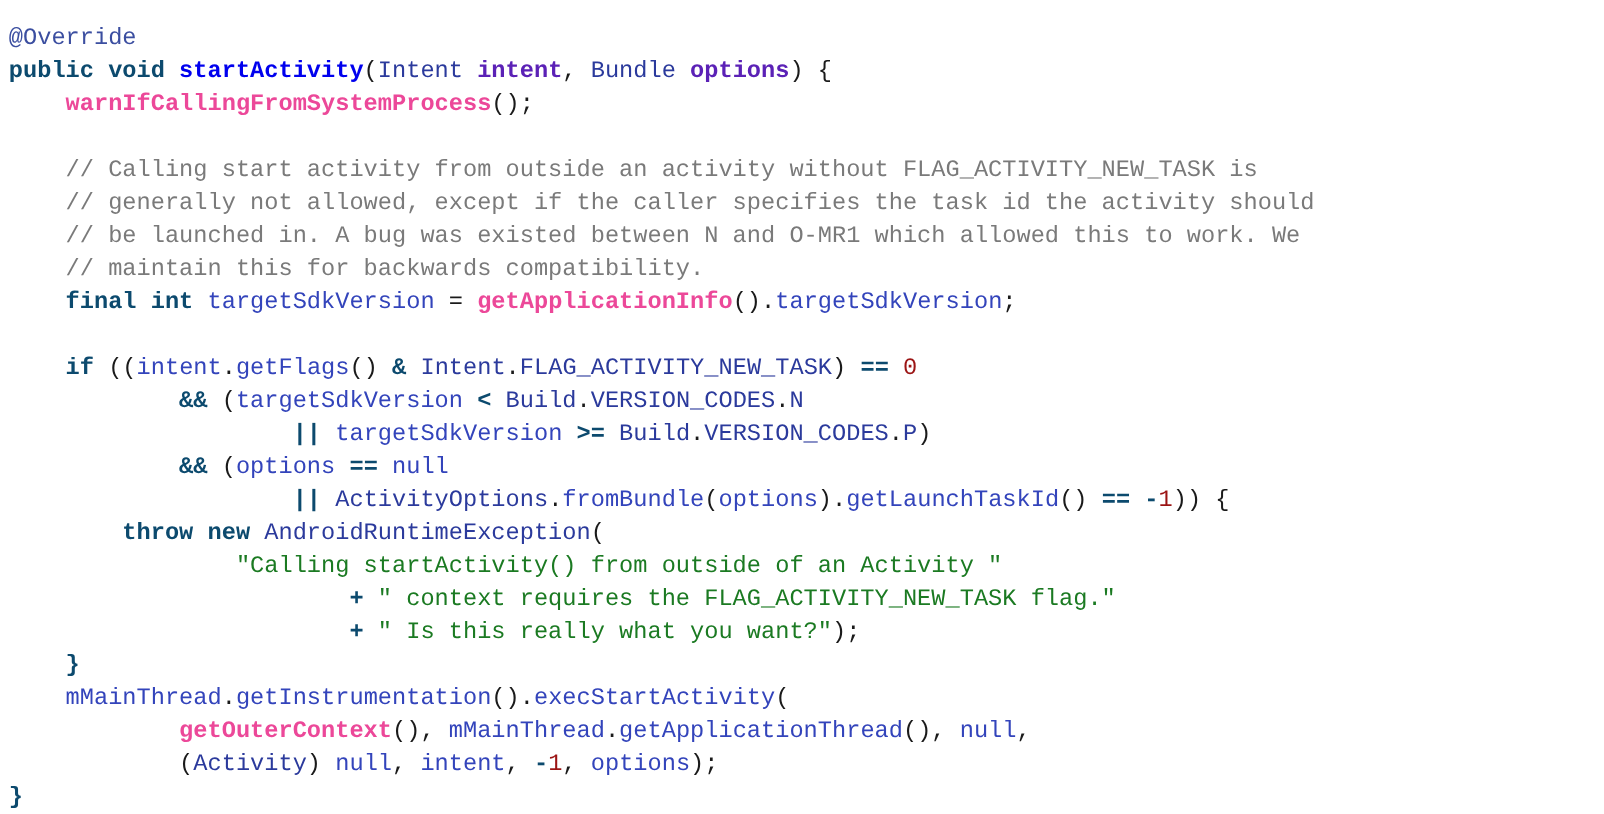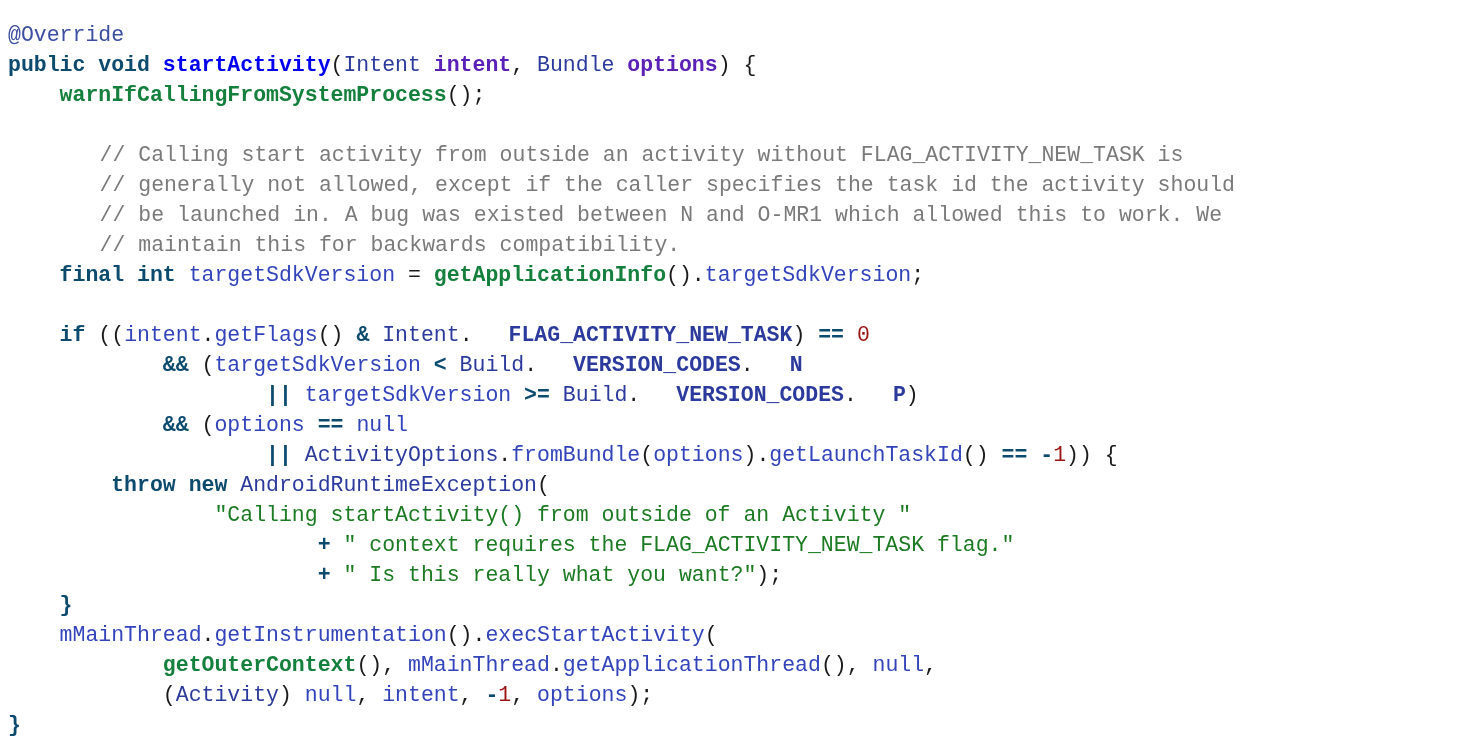--- a/index.html
+++ b/index.html
@@ -29,26 +29,26 @@
     height: 30px;
     white-space: pre;
   }
   .tok { white-space: pre; }
   
   .t-plain     { color: #1a1a1a; font-weight: normal; }
   .t-punct     { color: #1a1a1a; font-weight: normal; }
   .t-keyword   { color: #0c4a6e; font-weight: bold; }
   .t-annot     { color: #3b4ea0; font-weight: normal; }
   .t-method    { color: #0000ee; font-weight: bold; margin-top: 10px; }
-  .t-call      { color: #15803d; font-weight: bold; }
+  .t-call      { color: #ec4899; font-weight: bold; }
   .t-type      { color: #2b3a9c; font-weight: normal; }
   .t-ident     { color: #3344bb; font-weight: normal; }
   .t-param     { color: #5b21b6; font-weight: bold; }
   .t-field     { color: #3344bb; font-weight: normal; }
-  .t-const     { color: #2b3a9c; font-weight: bold; margin-left: 36px; }
+  .t-const     { color: #2b3a9c; font-weight: normal; }
   .t-number    { color: #9b1414; font-weight: normal; }
   .t-string    { color: #1b7a22; font-weight: normal; }
-  .t-comment   { color: #7a7a7a; font-weight: normal; margin-left: 40px; }
+  .t-comment   { color: #7a7a7a; font-weight: normal; }
 </style>
 </head>
 <body style="background: rgb(255, 255, 255);">
 
 <div id="code-block" style="font-size: 21.5px; line-height: 30px;"><span class="code-line"><span class="tok t-annot">@</span><span class="tok t-annot">Override</span></span><span class="code-line"><span class="tok t-keyword">public void </span><span class="tok t-method">startActivity</span><span class="tok t-punct">(</span><span class="tok t-type">Intent </span><span class="tok t-param">intent</span><span class="tok t-punct">, </span><span class="tok t-type">Bundle </span><span class="tok t-param">options</span><span class="tok t-punct">) {</span></span><span class="code-line"><span class="tok t-plain">    </span><span class="tok t-call">warnIfCallingFromSystemProcess</span><span class="tok t-punct">();</span></span><span class="code-line">&nbsp;</span><span class="code-line"><span class="tok t-plain">    </span><span class="tok t-comment">// Calling start activity from outside an activity without FLAG_ACTIVITY_NEW_TASK is</span></span><span class="code-line"><span class="tok t-plain">    </span><span class="tok t-comment">// generally not allowed, except if the caller specifies the task id the activity should</span></span><span class="code-line"><span class="tok t-plain">    </span><span class="tok t-comment">// be launched in. A bug was existed between N and O-MR1 which allowed this to work. We</span></span><span class="code-line"><span class="tok t-plain">    </span><span class="tok t-comment">// maintain this for backwards compatibility.</span></span><span class="code-line"><span class="tok t-plain">    </span><span class="tok t-keyword">final int </span><span class="tok t-ident">targetSdkVersion</span><span class="tok t-punct"> = </span><span class="tok t-call">getApplicationInfo</span><span class="tok t-punct">().</span><span class="tok t-field">targetSdkVersion</span><span class="tok t-punct">;</span></span><span class="code-line">&nbsp;</span><span class="code-line"><span class="tok t-plain">    </span><span class="tok t-keyword">if </span><span class="tok t-punct">((</span><span class="tok t-ident">intent</span><span class="tok t-punct">.</span><span class="tok t-ident">getFlags</span><span class="tok t-punct">() </span><span class="tok t-keyword">&amp;</span><span class="tok t-punct"> </span><span class="tok t-type">Intent</span><span class="tok t-punct">.</span><span class="tok t-const">FLAG_ACTIVITY_NEW_TASK</span><span class="tok t-punct">) </span><span class="tok t-keyword">==</span><span class="tok t-punct"> </span><span class="tok t-number">0</span></span><span class="code-line"><span class="tok t-plain">            </span><span class="tok t-keyword">&amp;&amp;</span><span class="tok t-punct"> (</span><span class="tok t-ident">targetSdkVersion</span><span class="tok t-punct"> </span><span class="tok t-keyword">&lt;</span><span class="tok t-punct"> </span><span class="tok t-type">Build</span><span class="tok t-punct">.</span><span class="tok t-const">VERSION_CODES</span><span class="tok t-punct">.</span><span class="tok t-const">N</span></span><span class="code-line"><span class="tok t-plain">                    </span><span class="tok t-keyword">||</span><span class="tok t-punct"> </span><span class="tok t-ident">targetSdkVersion</span><span class="tok t-punct"> </span><span class="tok t-keyword">&gt;=</span><span class="tok t-punct"> </span><span class="tok t-type">Build</span><span class="tok t-punct">.</span><span class="tok t-const">VERSION_CODES</span><span class="tok t-punct">.</span><span class="tok t-const">P</span><span class="tok t-punct">)</span></span><span class="code-line"><span class="tok t-plain">            </span><span class="tok t-keyword">&amp;&amp;</span><span class="tok t-punct"> (</span><span class="tok t-ident">options</span><span class="tok t-punct"> </span><span class="tok t-keyword">==</span><span class="tok t-punct"> </span><span class="tok t-ident">null</span></span><span class="code-line"><span class="tok t-plain">                    </span><span class="tok t-keyword">||</span><span class="tok t-punct"> </span><span class="tok t-type">ActivityOptions</span><span class="tok t-punct">.</span><span class="tok t-ident">fromBundle</span><span class="tok t-punct">(</span><span class="tok t-ident">options</span><span class="tok t-punct">).</span><span class="tok t-ident">getLaunchTaskId</span><span class="tok t-punct">() </span><span class="tok t-keyword">==</span><span class="tok t-keyword"> -</span><span class="tok t-number">1</span><span class="tok t-punct">)) {</span></span><span class="code-line"><span class="tok t-plain">        </span><span class="tok t-keyword">throw new </span><span class="tok t-type">AndroidRuntimeException</span><span class="tok t-punct">(</span></span><span class="code-line"><span class="tok t-plain">                </span><span class="tok t-string">"Calling startActivity() from outside of an Activity "</span></span><span class="code-line"><span class="tok t-plain">                        </span><span class="tok t-keyword">+</span><span class="tok t-punct"> </span><span class="tok t-string">" context requires the FLAG_ACTIVITY_NEW_TASK flag."</span></span><span class="code-line"><span class="tok t-plain">                        </span><span class="tok t-keyword">+</span><span class="tok t-punct"> </span><span class="tok t-string">" Is this really what you want?"</span><span class="tok t-punct">);</span></span><span class="code-line"><span class="tok t-plain">    </span><span class="tok t-keyword">}</span></span><span class="code-line"><span class="tok t-plain">    </span><span class="tok t-ident">mMainThread</span><span class="tok t-punct">.</span><span class="tok t-ident">getInstrumentation</span><span class="tok t-punct">().</span><span class="tok t-ident">execStartActivity</span><span class="tok t-punct">(</span></span><span class="code-line"><span class="tok t-plain">            </span><span class="tok t-call">getOuterContext</span><span class="tok t-punct">(), </span><span class="tok t-ident">mMainThread</span><span class="tok t-punct">.</span><span class="tok t-ident">getApplicationThread</span><span class="tok t-punct">(), </span><span class="tok t-ident">null</span><span class="tok t-punct">,</span></span><span class="code-line"><span class="tok t-plain">            </span><span class="tok t-punct">(</span><span class="tok t-type">Activity</span><span class="tok t-punct">) </span><span class="tok t-ident">null</span><span class="tok t-punct">, </span><span class="tok t-ident">intent</span><span class="tok t-punct">, </span><span class="tok t-keyword">-</span><span class="tok t-number">1</span><span class="tok t-punct">, </span><span class="tok t-ident">options</span><span class="tok t-punct">);</span></span><span class="code-line"><span class="tok t-keyword">}</span></span></div>
 
 </body></html>

